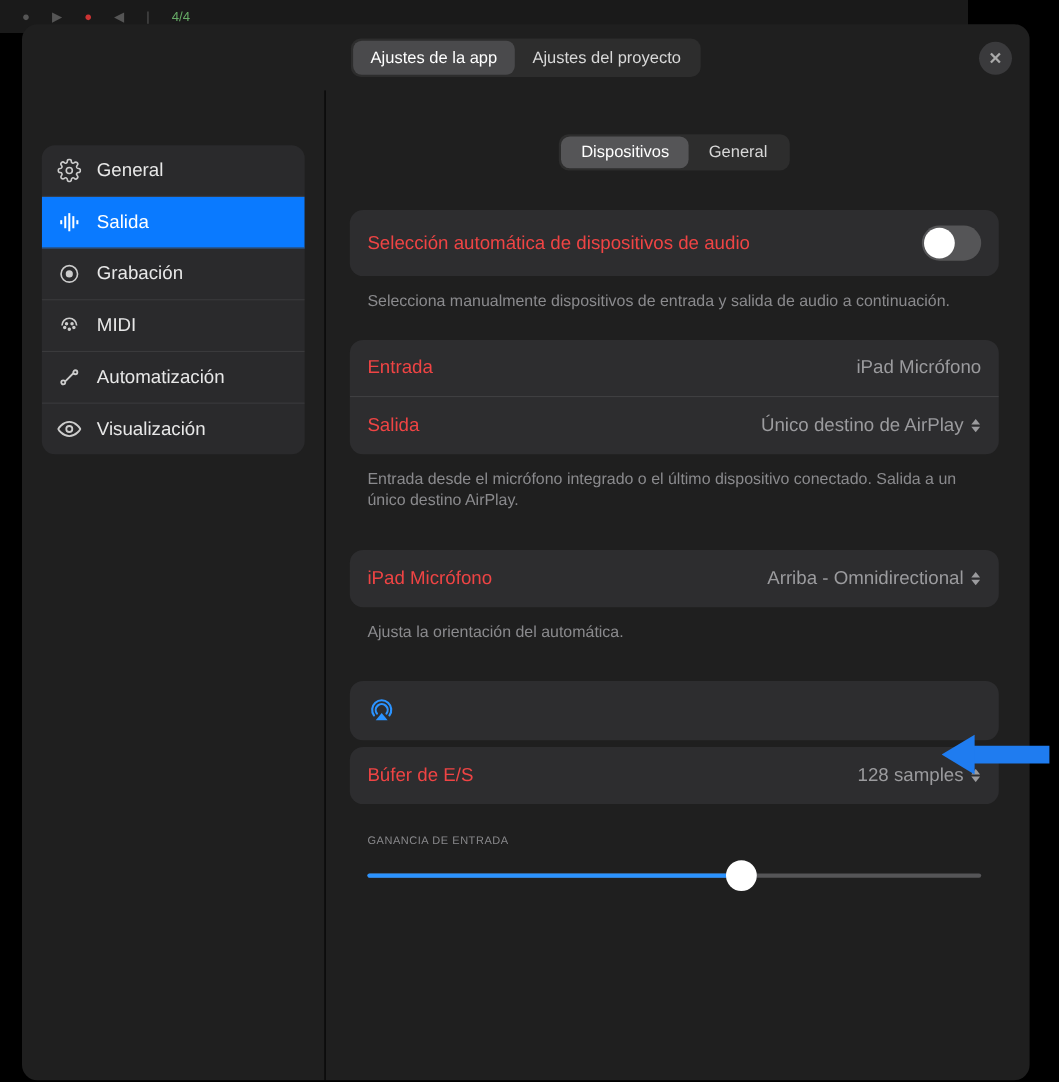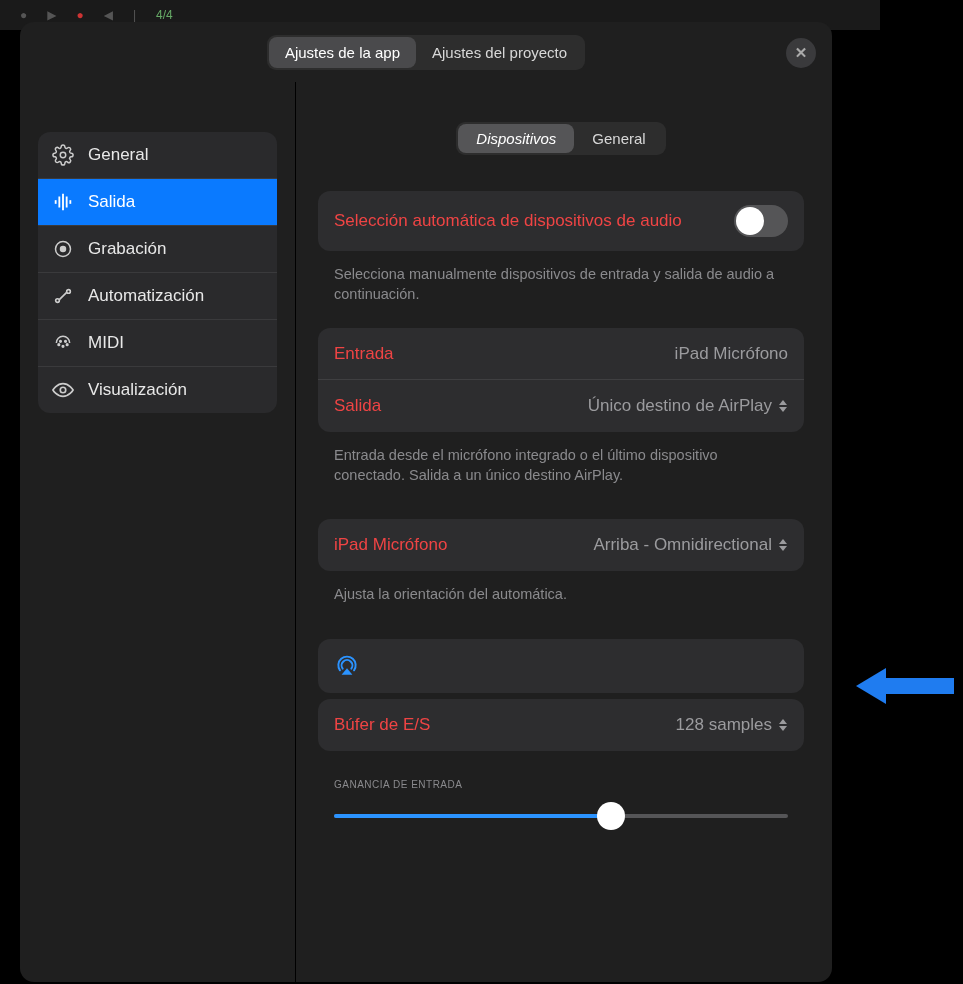--- a/index.html
+++ b/index.html
@@ -22,21 +22,21 @@
     gap: 20px;
     padding-left: 20px;
     color: #555;
     font-size: 12px;
   }
   .app-bg .accent { color: #6a6; }
   .modal {
     position: absolute;
     top: 22px;
     left: 20px;
-    width: 812px;
+    width: 916px;
     height: 960px;
     background: #1f1f1f;
     border-radius: 14px;
     display: flex;
     flex-direction: column;
     overflow: hidden;
   }
   .modal-header {
     height: 60px;
     display: flex;
@@ -125,21 +125,21 @@
     width: fit-content;
     margin: 0 auto 36px auto;
   }
   .sub-tab {
     padding: 6px 18px;
     border-radius: 8px;
     font-size: 15px;
     color: #d8d8d8;
     cursor: pointer;
   }
-  .sub-tab.active { background: #555557; color: #fff; font-style: italic; }
+  .sub-tab.active { background: #555557; color: #fff; }
   .group {
     background: #2d2d2f;
     border-radius: 12px;
     overflow: hidden;
     margin-bottom: 6px;
   }
   .row {
     display: flex;
     align-items: center;
     justify-content: space-between;
@@ -293,44 +293,44 @@
           <span class="side-icon">
             <svg viewBox="0 0 24 24" width="20" height="20" fill="none" stroke="currentColor" stroke-width="1.8">
                 <circle cx="12" cy="12" r="9"></circle>
                 <circle cx="12" cy="12" r="3" fill="currentColor"></circle>
               </svg>
           </span>
           <span>Grabación</span>
         </div>
         <div class="side-item">
           <span class="side-icon">
-            <svg viewBox="0 0 24 24" width="22" height="22" fill="none" stroke="currentColor" stroke-width="1.8">
-                <circle cx="6" cy="17" r="2"></circle>
-                <circle cx="18" cy="7" r="2"></circle>
-                <path d="M8 16 L16 8"></path>
-              </svg>
-          </span>
-          <span>Automatización</span>
-        </div>
-        <div class="side-item">
-          <span class="side-icon">
             <svg viewBox="0 0 24 24" width="20" height="20" fill="none" stroke="currentColor" stroke-width="1.8">
                 <path d="M4 12a8 8 0 0 1 16 0"></path>
                 <circle cx="7" cy="14" r="1" fill="currentColor"></circle>
                 <circle cx="12" cy="16" r="1" fill="currentColor"></circle>
                 <circle cx="17" cy="14" r="1" fill="currentColor"></circle>
                 <circle cx="9" cy="10" r="1" fill="currentColor"></circle>
                 <circle cx="15" cy="10" r="1" fill="currentColor"></circle>
               </svg>
           </span>
           <span>MIDI</span>
         </div>
         <div class="side-item">
           <span class="side-icon">
             <svg viewBox="0 0 24 24" width="22" height="22" fill="none" stroke="currentColor" stroke-width="1.8">
+                <circle cx="6" cy="17" r="2"></circle>
+                <circle cx="18" cy="7" r="2"></circle>
+                <path d="M8 16 L16 8"></path>
+              </svg>
+          </span>
+          <span>Automatización</span>
+        </div>
+        <div class="side-item">
+          <span class="side-icon">
+            <svg viewBox="0 0 24 24" width="22" height="22" fill="none" stroke="currentColor" stroke-width="1.8">
                 <path d="M1 12s4-7 11-7 11 7 11 7-4 7-11 7S1 12 1 12z"></path>
                 <circle cx="12" cy="12" r="3"></circle>
               </svg>
           </span>
           <span>Visualización</span>
         </div>
       </div>
     </div>
 
     <div class="content">

